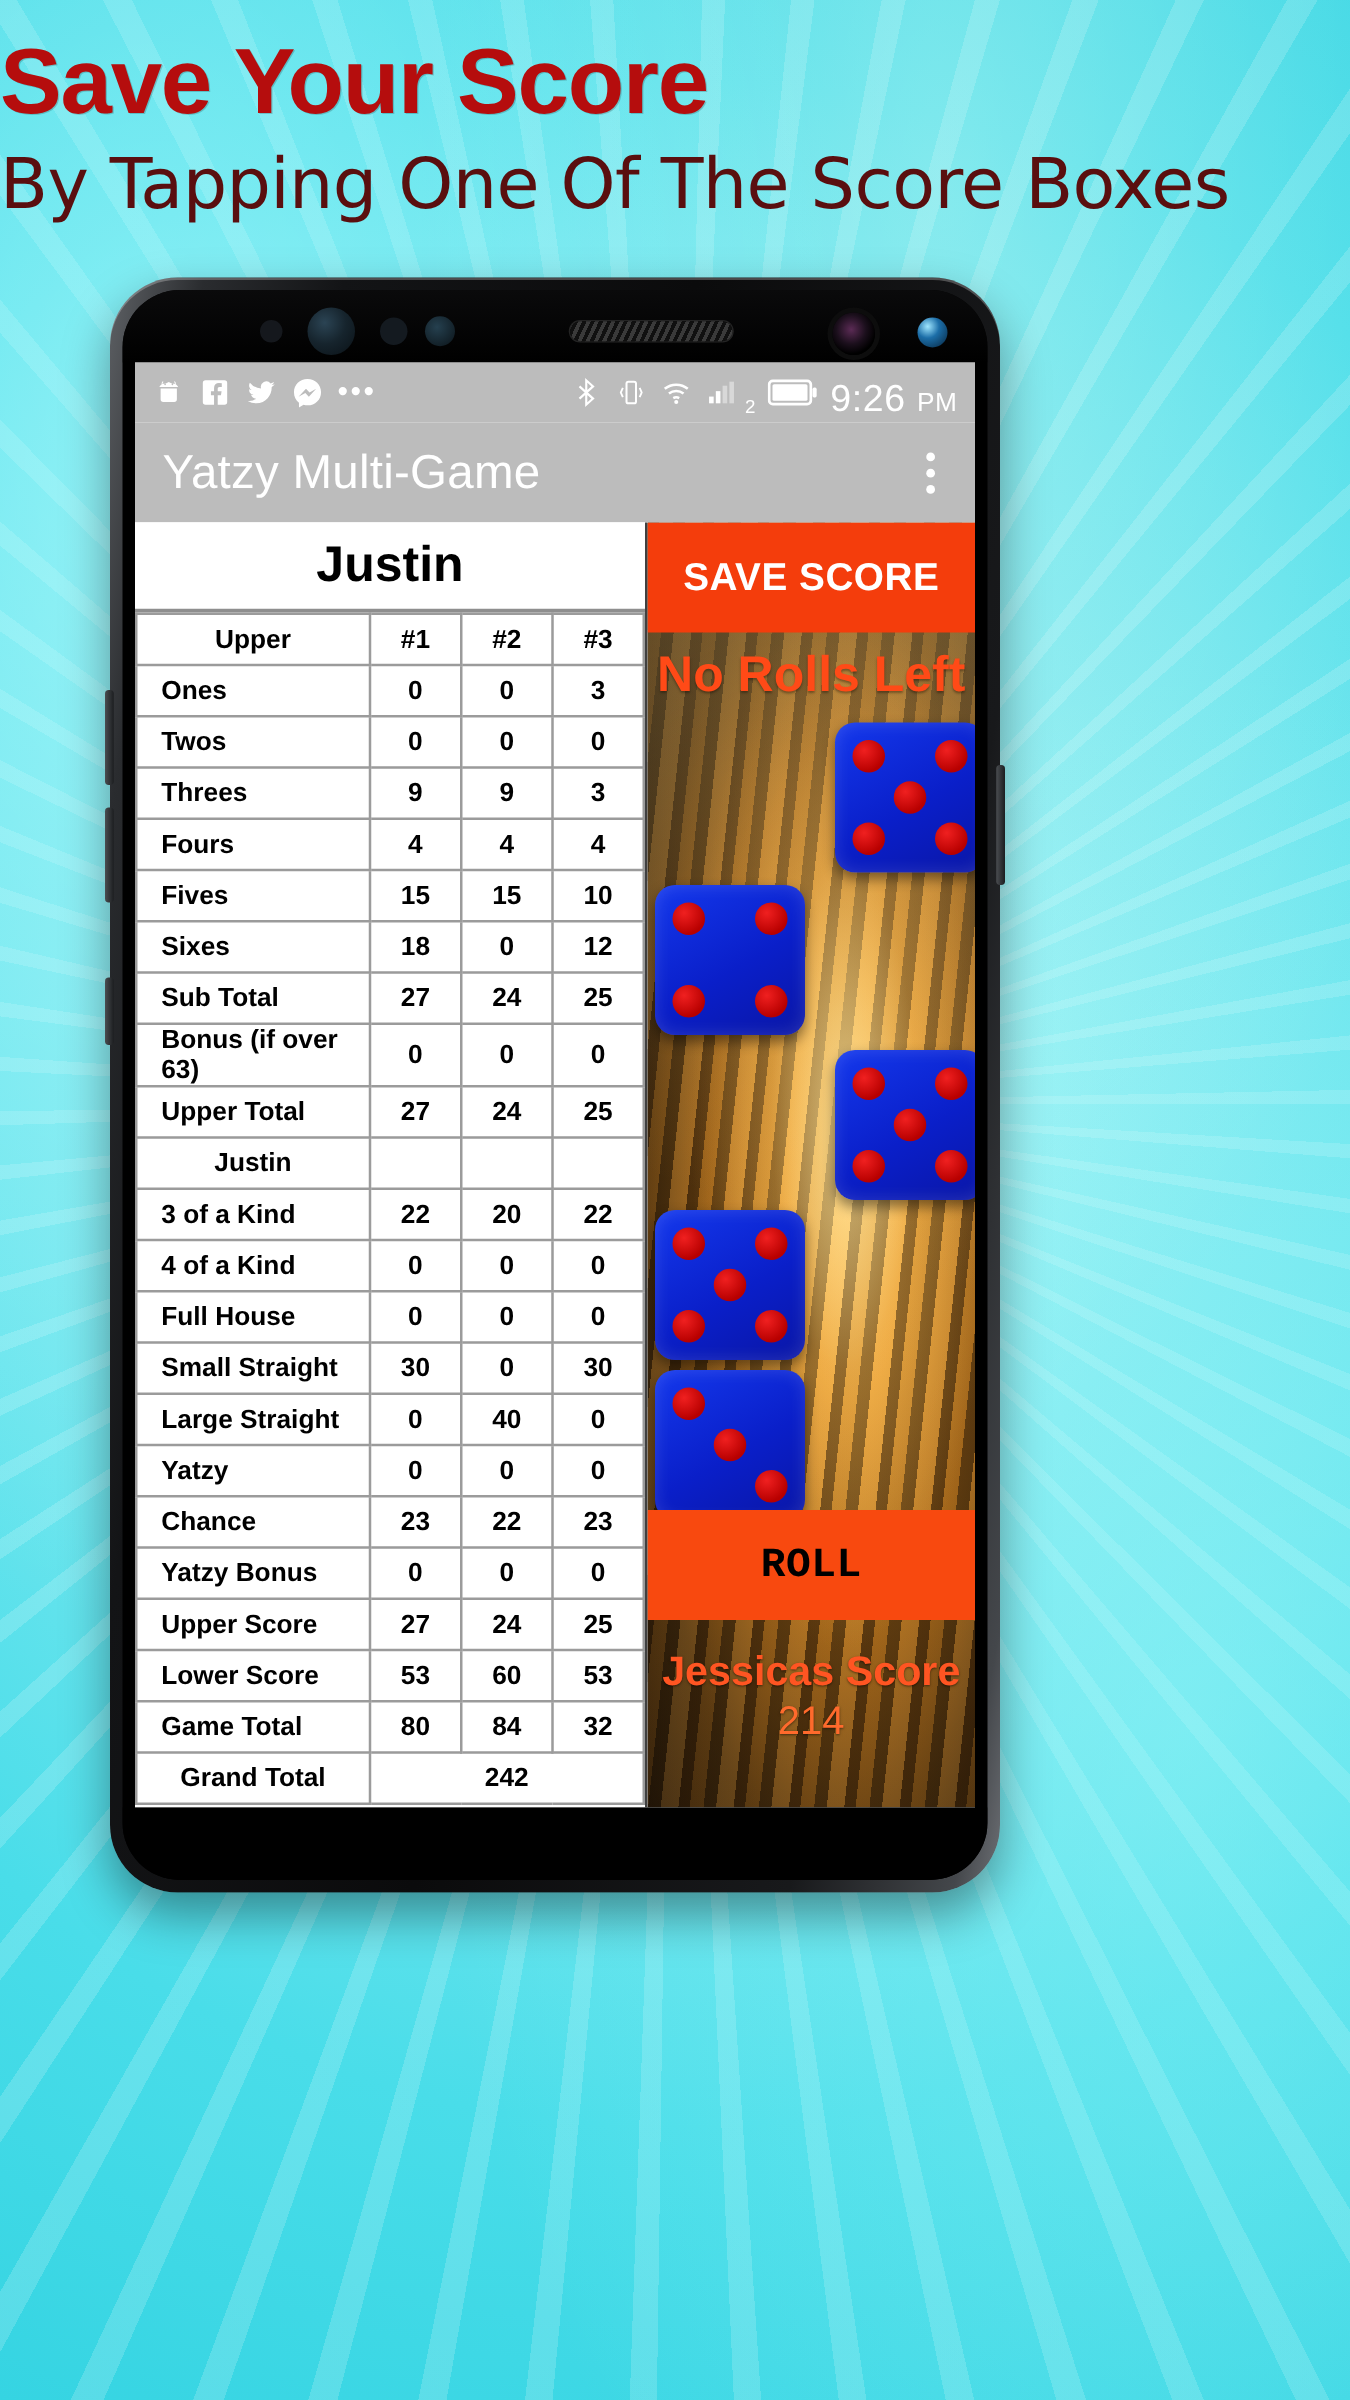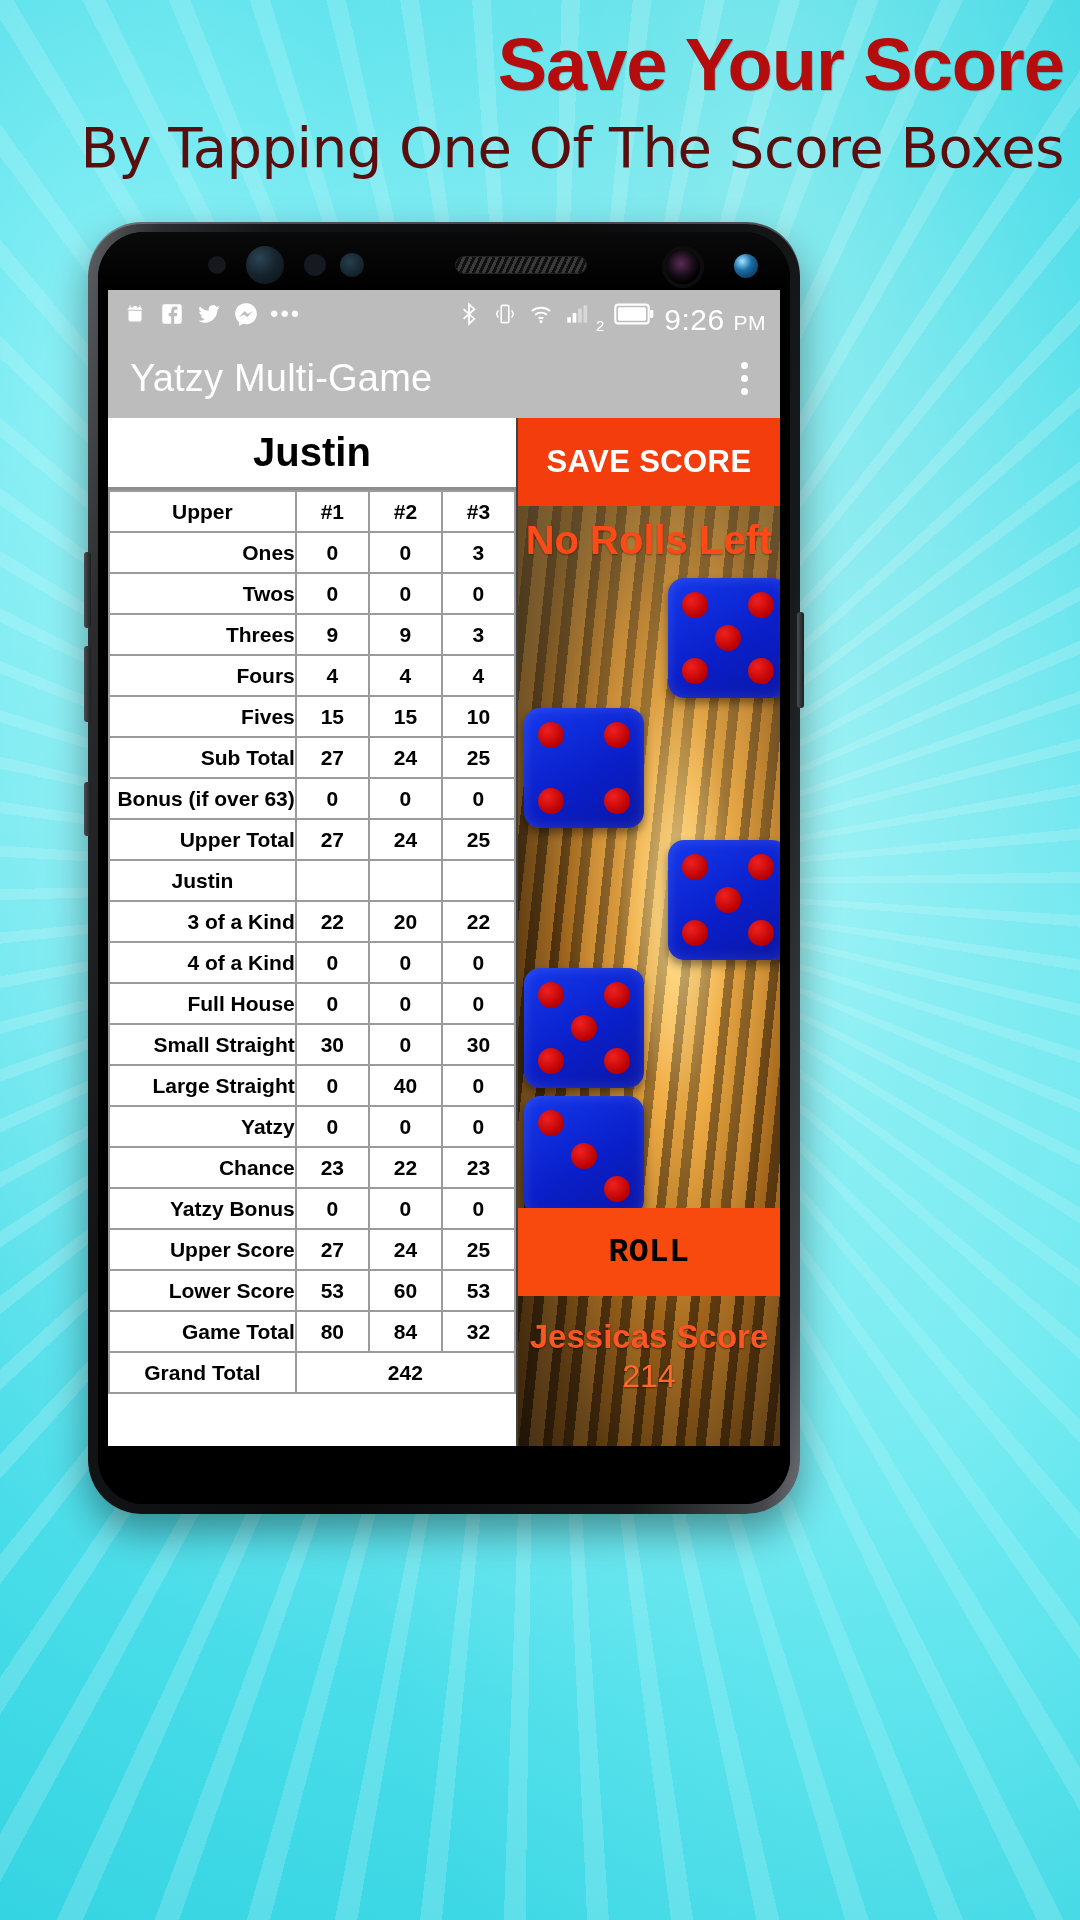--- a/index.html
+++ b/index.html
@@ -22,21 +22,21 @@
   }
   .bg::after{
     content:"";position:absolute;inset:0;
     background:
       radial-gradient(ellipse at 12% 20%, rgba(190,255,255,.55), transparent 42%),
       radial-gradient(ellipse at 88% 72%, rgba(160,250,250,.45), transparent 45%),
       radial-gradient(ellipse at 70% 8%, rgba(230,255,245,.35), transparent 40%);
   }
 
   
-  .headline-wrap{ position:absolute; top:0; left:0; right:16px; text-align:right; }
+  .headline-wrap{ position:absolute; top:0; left:0; right:0; text-align:left; }
   .headline {
     font-size:74px; font-weight:bold; color:#b50d0d;
     letter-spacing:-1px; padding-top:22px;
     text-shadow:1px 1px 0 rgba(0,0,0,.18);
     font-family:"Liberation Sans", sans-serif;
   }
   .subline {
     font-size:56px; color:#5a0f0f; padding-top:8px;
     font-family:"DejaVu Sans", sans-serif; font-weight:400;
     letter-spacing:-0.5px;
@@ -119,21 +119,21 @@
     height:72px; display:flex; align-items:center; justify-content:center;
     font-size:40px; font-weight:bold; color:#000;
     border-bottom:3px solid #8e8e8e;
   }
   table.score{ width:100%; border-collapse:collapse; table-layout:fixed; }
   table.score td{
     border:2px solid #9b9b9b;
     height:41px; font-size:21px; font-weight:bold; color:#000;
     background:#fff;
   }
-  td.lab{ width:46%; padding-left:2px; text-align:right; }
+  td.lab{ width:46%; padding-left:19px; text-align:left; }
   td.val{ width:18%; text-align:center; }
   td.sect{ text-align:center; font-weight:bold; }
   td.red{ color:#ef0000; }
   td.blank{ }
   td.grand-lab{ text-align:center; font-weight:bold; font-size:20px; border-bottom:none;}
   td.grand-val{ text-align:center; font-size:34px; font-weight:normal; border-bottom:none;}
 
   
   .forest{
     position:absolute; inset:0;
@@ -318,20 +318,26 @@
                   <td class="lab">Fours</td>
                   <td class="val red">4</td>
                   <td class="val red">4</td>
                   <td class="val red">4</td>
                 </tr>
                 <tr>
                   <td class="lab">Fives</td>
                   <td class="val red">15</td>
                   <td class="val">15</td>
                   <td class="val">10</td>
+                </tr>
+                <tr>
+                  <td class="lab">Sixes</td>
+                  <td class="val">18</td>
+                  <td class="val red">0</td>
+                  <td class="val">12</td>
                 </tr>
                 <tr>
                   <td class="lab">Sub Total</td>
                   <td class="val">27</td>
                   <td class="val">24</td>
                   <td class="val">25</td>
                 </tr>
                 <tr>
                   <td class="lab">Bonus (if over 63)</td>
                   <td class="val">0</td>

